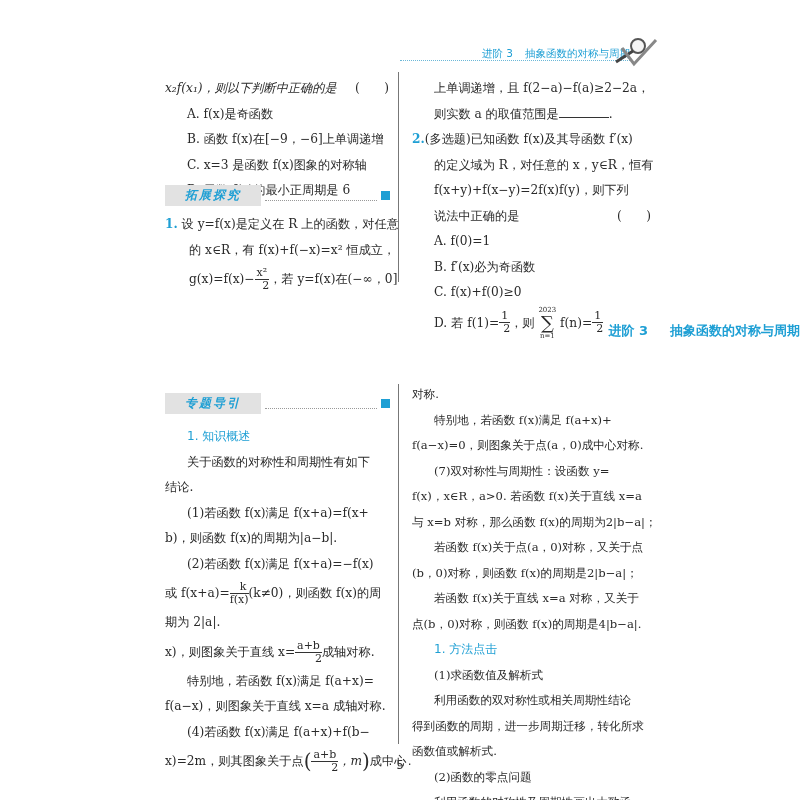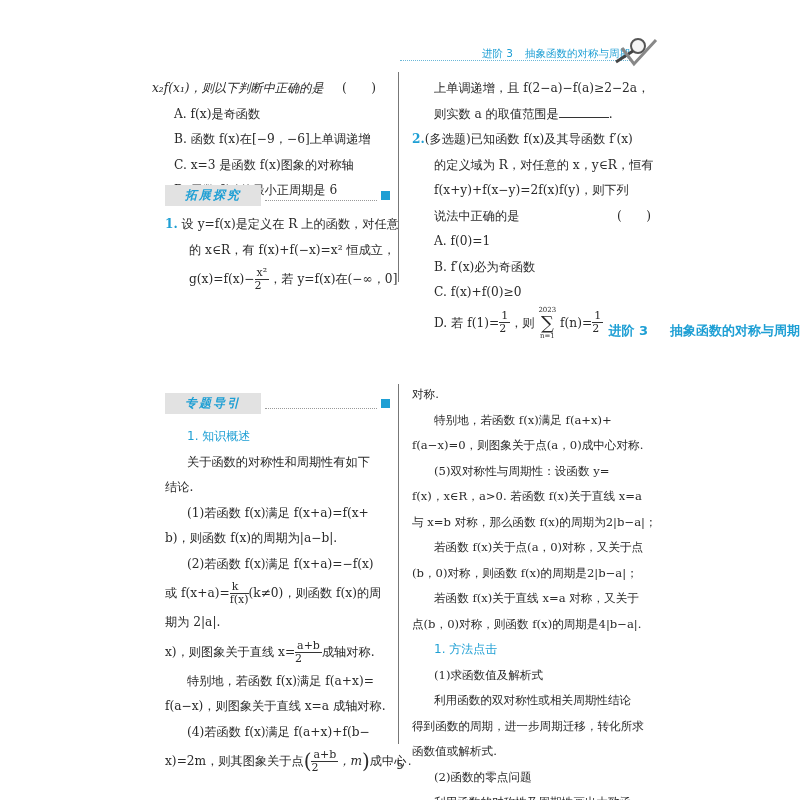--- a/index.html
+++ b/index.html
@@ -36,21 +36,21 @@
   }
   .section-tag .tag-dots { flex: 1; border-bottom: 1px dotted #999; margin: 0 4px; height: 10px; }
   .section-tag .tag-square { width: 9px; height: 9px; background: #1e9fd4; }
   .chapter-title {
     position: absolute; left: 0; width: 800px; top: 322px; text-align: right;
     font-family: "DejaVu Sans", sans-serif; font-weight: bold; font-size: 13px; color: #1e9fd4;
   }
   .chapter-title .ct-num { margin-right: 22px; }
   .subhead { color: #1e9fd4; font-family: "DejaVu Sans", sans-serif; font-size: 12px; }
   .blank { display: inline-block; width: 50px; border-bottom: 1px solid #333; height: 12px; vertical-align: baseline; }
-  .frac { display: inline-block; vertical-align: middle; text-align: left; font-size: 11px; line-height: 12px; }
+  .frac { display: inline-block; vertical-align: middle; text-align: right; font-size: 11px; line-height: 12px; }
   .frac .num { display: block; border-bottom: 1px solid #333; padding: 0 2px; }
   .frac .den { display: block; }
   .sum { display: inline-block; vertical-align: middle; text-align: center; font-size: 7px; line-height: 8px; }
   .sum .sig { font-size: 18px; line-height: 18px; display: block; }
   .paren-right { float: right; margin-right: 6px; }
   .page-number {
     position: absolute; left: 0; width: 800px; top: 758px; text-align: center;
     font-family: "DejaVu Sans", sans-serif; font-size: 12px; color: #333;
   }
   .lparen-big { font-size: 20px; vertical-align: middle; }
@@ -62,21 +62,21 @@
 
   <div class="running-head">
     <span class="num">进阶 3</span><span>抽象函数的对称与周期</span>
   </div>
   <svg class="logo" viewBox="0 0 52 34">
     <circle cx="30" cy="12" r="7" fill="#f4f4f4" stroke="#555" stroke-width="2"></circle>
     <line x1="25" y1="17" x2="8" y2="28" stroke="#444" stroke-width="3"></line>
     <path d="M14 14 L26 30 L48 6" fill="none" stroke="#888" stroke-width="3"></path>
   </svg>
 
-  <div class="col" style="left:152px; top:76px; width:230px;">
+  <div class="col" style="left:165px; top:76px; width:230px;">
     <div class="line">
       <span class="i">x₂f(x₁)，则以下判断中正确的是</span>
       <span class="paren-right">(　　)</span>
     </div>
     <div class="line ind1">A. f(x)是奇函数</div>
     <div class="line ind1">B. 函数 f(x)在[−9，−6]上单调递增</div>
     <div class="line ind1">C. x=3 是函数 f(x)图象的对称轴</div>
     <div class="line ind1">D. 函数 f(x)的最小正周期是 6</div>
   </div>
 
@@ -138,21 +138,21 @@
     <div class="line ind1">(4)若函数 f(x)满足 f(a+x)+f(b−</div>
     <div class="line tall"><span>x)=2m，则其图象关于点</span><span class="lparen-big">(</span><span class="frac"><span class="num">a+b</span><span class="den">2</span></span><span class="i">，m</span><span class="lparen-big">)</span><span>成中心</span></div>
   </div>
 
   <div class="divider" style="top:384px; height:360px;"></div>
 
   <div class="col" style="left:412px; top:382px; width:245px; font-size:11.6px;">
     <div class="line">对称.</div>
     <div class="line ind1">特别地，若函数 f(x)满足 f(a+x)+</div>
     <div class="line">f(a−x)=0，则图象关于点(a，0)成中心对称.</div>
-    <div class="line ind1">(5)双对称性与周期性：设函数 y=</div>
+    <div class="line ind1">(7)双对称性与周期性：设函数 y=</div>
     <div class="line">f(x)，x∈R，a&gt;0. 若函数 f(x)关于直线 x=a</div>
     <div class="line">与 x=b 对称，那么函数 f(x)的周期为2|b−a|；</div>
     <div class="line ind1">若函数 f(x)关于点(a，0)对称，又关于点</div>
     <div class="line">(b，0)对称，则函数 f(x)的周期是2|b−a|；</div>
     <div class="line ind1">若函数 f(x)关于直线 x=a 对称，又关于</div>
     <div class="line">点(b，0)对称，则函数 f(x)的周期是4|b−a|.</div>
     <div class="line ind1 subhead">1. 方法点击</div>
     <div class="line ind1">(1)求函数值及解析式</div>
     <div class="line ind1">利用函数的双对称性或相关周期性结论</div>
     <div class="line">得到函数的周期，进一步周期迁移，转化所求</div>

